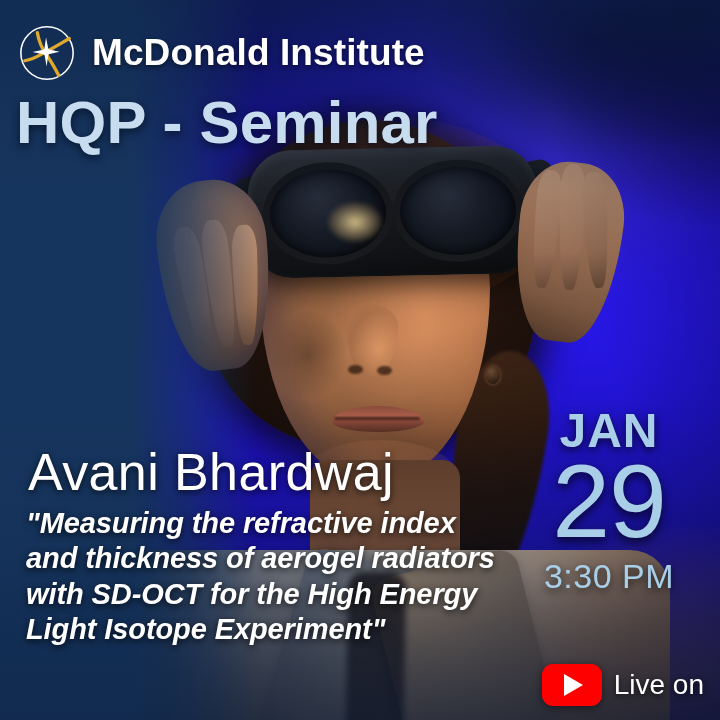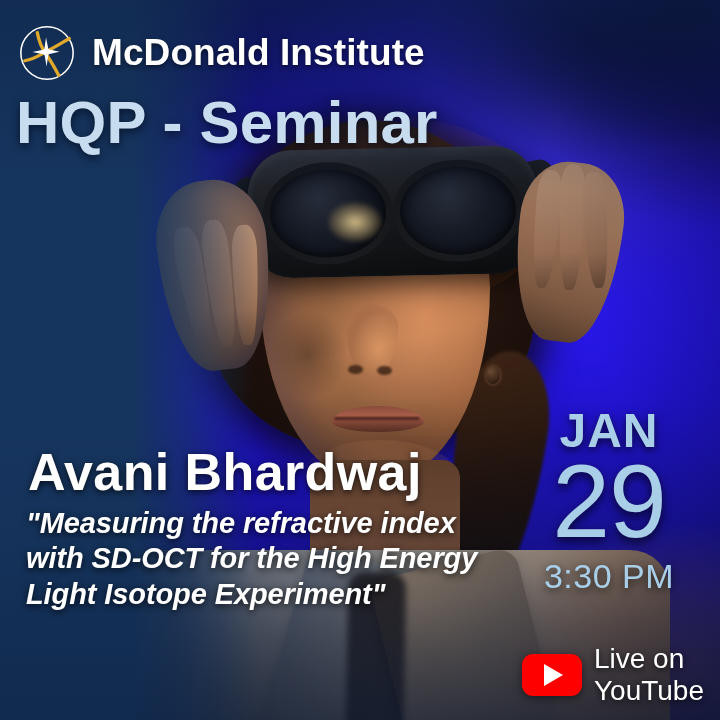--- a/index.html
+++ b/index.html
@@ -156,21 +156,21 @@
   .logo{width:62px;height:62px;flex:0 0 62px;}
   .brand-name{font-size:37px;font-weight:700;color:#ffffff;letter-spacing:.1px;
     text-shadow:0 2px 5px rgba(0,0,0,.55);white-space:nowrap;}
 
   .series-title{position:absolute;left:16px;top:88px;
     font-size:60px;font-weight:700;color:#c7dcee;letter-spacing:.2px;
     text-shadow:0 3px 8px rgba(2,10,26,.7);white-space:nowrap;}
 
   
   .speaker-name{position:absolute;left:28px;top:442px;
-    font-size:52px;font-weight:700;color:#ffffff;letter-spacing:.4px;
+    font-size:52px;font-weight:400;color:#ffffff;letter-spacing:.4px;
     text-shadow:0 2px 7px rgba(0,0,0,.75);white-space:nowrap;}
   .talk-title{position:absolute;left:26px;top:506px;width:528px;
     font-size:29px;font-style:italic;font-weight:600;color:#ffffff;
     line-height:1.22;letter-spacing:-.1px;
     text-shadow:0 2px 7px rgba(0,0,0,.8);}
   .talk-title .ln{display:block;white-space:nowrap;}
 
   
   .date-block{position:absolute;right:18px;top:408px;width:186px;text-align:center;}
   .date-month{font-size:48px;font-weight:700;color:#a9cee8;line-height:.96;
@@ -264,34 +264,34 @@
       </span>
       <span class="brand-name">McDonald Institute</span>
     </div>
 
     <div class="series-title">HQP - Seminar</div>
 
     <div class="speaker-name">Avani Bhardwaj</div>
 
     <div class="talk-title">
       <span class="ln">"Measuring the refractive index</span>
+      <span class="ln">and thickness of aerogel radiators</span>
       <span class="ln">with SD-OCT for the High Energy</span>
       <span class="ln">Light Isotope Experiment"</span>
     </div>
 
     <div class="date-block">
       <div class="date-month">JAN</div>
       <div class="date-day">29</div>
       <div class="date-time">3:30 PM</div>
     </div>
 
     <div class="yt">
       <span class="yt-badge">
         <span class="yt-tri"></span>
       </span>
       <span class="yt-text">
         <span>Live on</span>
-        <span>YouTube</span>
       </span>
     </div>
 
   </div>
 </div>
 
 </body></html>

